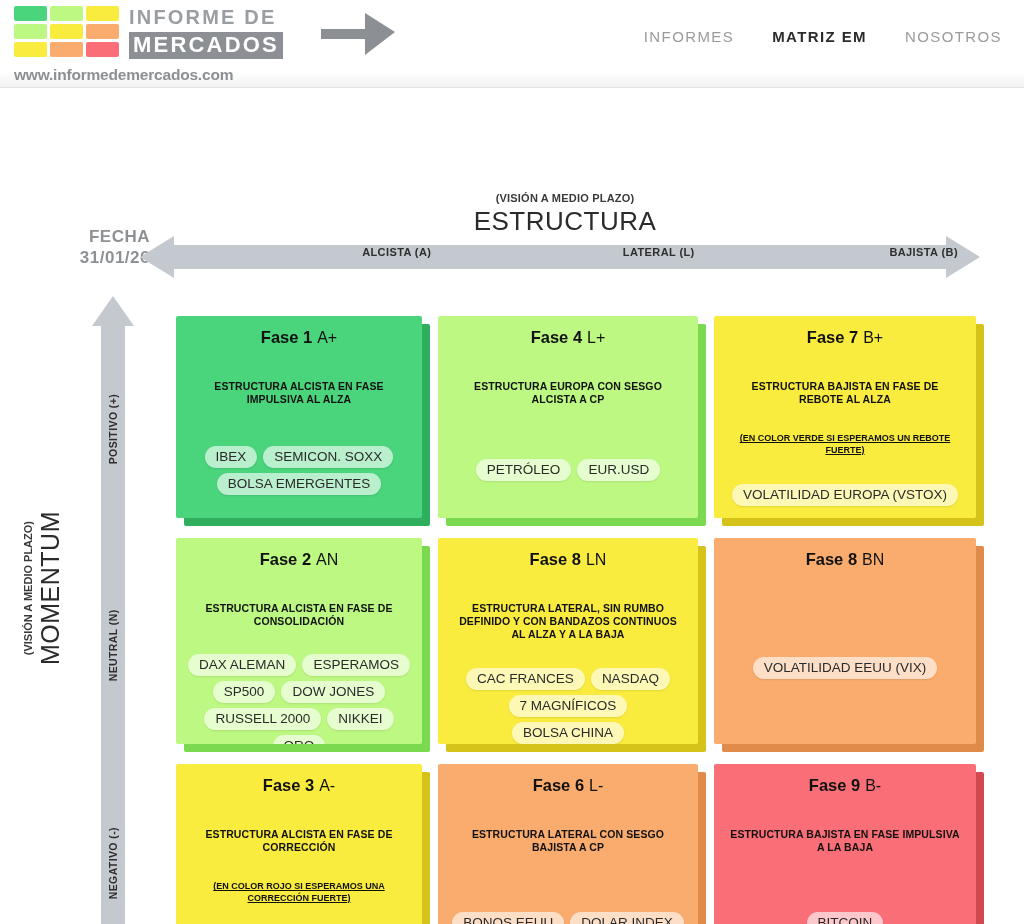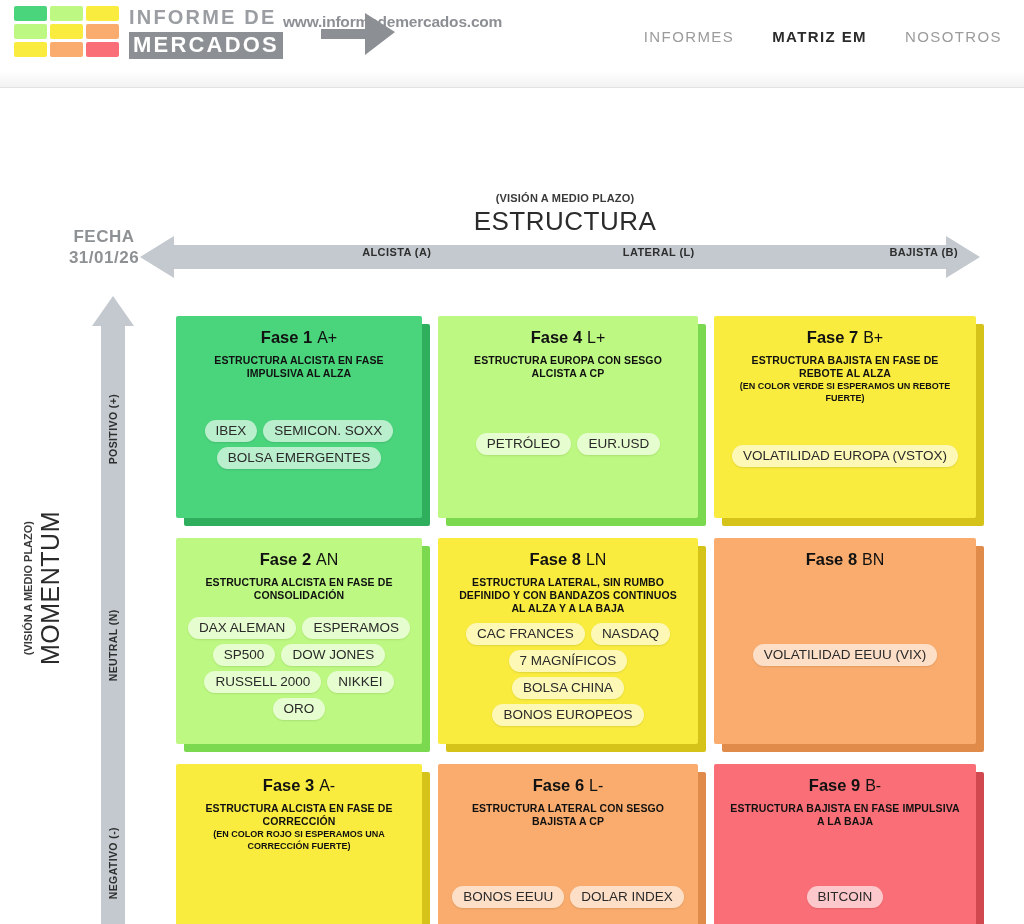--- a/index.html
+++ b/index.html
@@ -12,21 +12,21 @@
 
   
   .header {
     position: relative;
     width: 1024px; height: 88px;
     background: linear-gradient(to bottom, #ffffff 0%, #ffffff 82%, #f2f2f2 100%);
     border-bottom: 1px solid #e3e3e3;
   }
   .logo-wrap {
     position: absolute; left: 14px; top: 6px;
-    display: flex; flex-direction: row;
+    display: flex; flex-direction: column;
   }
   .logo-top { display: flex; align-items: flex-start; }
   .logo-grid {
     display: grid;
     grid-template-columns: repeat(3, 33px);
     grid-template-rows: repeat(3, 15px);
     gap: 3px;
   }
   .logo-cell { border-radius: 2px; }
   .logo-text {
@@ -79,21 +79,21 @@
   }
   .struct-title {
     position: absolute; left: 400px; top: 118px; width: 330px;
     text-align: center;
     font-size: 26px; font-weight: 400; color: #2b2b2b; letter-spacing: 0.5px;
   }
 
   
   .fecha {
     position: absolute; left: 58px; top: 138px; width: 92px;
-    text-align: center; color: #8e9194;
+    text-align: right; color: #8e9194;
     font-size: 17px; font-weight: 600; line-height: 1.25;
     letter-spacing: 0.5px;
   }
 
   
   .h-arrow { position: absolute; left: 140px; top: 148px; width: 840px; height: 42px; }
   .h-labels { position: absolute; left: 168px; top: 158px; width: 790px; display: flex; }
   .h-label {
     flex: 1; text-align: right;
     font-size: 11px; font-weight: 700; color: #2e2e2e; letter-spacing: 0.4px;
@@ -144,36 +144,38 @@
     width: calc(100% - 8px); height: calc(100% - 16px);
     border-radius: 2px;
   }
   .cell {
     position: absolute; left: 0; top: 0;
     width: calc(100% - 8px); height: calc(100% - 16px);
     border-radius: 2px;
     padding: 12px 10px 10px 10px;
     display: flex; flex-direction: column; align-items: center;
     overflow: hidden;
+    gap: 26px;
   }
   .cell-title {
     font-size: 16.5px; color: #111; line-height: 1.1;
     margin-bottom: 7px; white-space: nowrap;
   }
   .cell-title b { font-weight: 700; }
   .cell-title span { font-weight: 400; margin-left: 5px; font-size: 16px; }
   .cell-desc {
     font-size: 10.5px; font-weight: 700; color: #111;
     text-align: center; line-height: 1.28; letter-spacing: 0.1px;
     max-width: 96%;
   }
   .cell-note {
     font-size: 9px; font-weight: 700; color: #111;
     text-align: center; line-height: 1.25; margin-top: 1px;
     max-width: 98%;
+    text-decoration: underline;
   }
   .tags {
     margin-top: auto; margin-bottom: auto;
     display: flex; flex-wrap: wrap; justify-content: center;
     gap: 5px 6px; padding: 0 2px;
     width: 100%;
   }
   .tag {
     background: rgba(255,255,255,0.62);
     border-radius: 12px;

